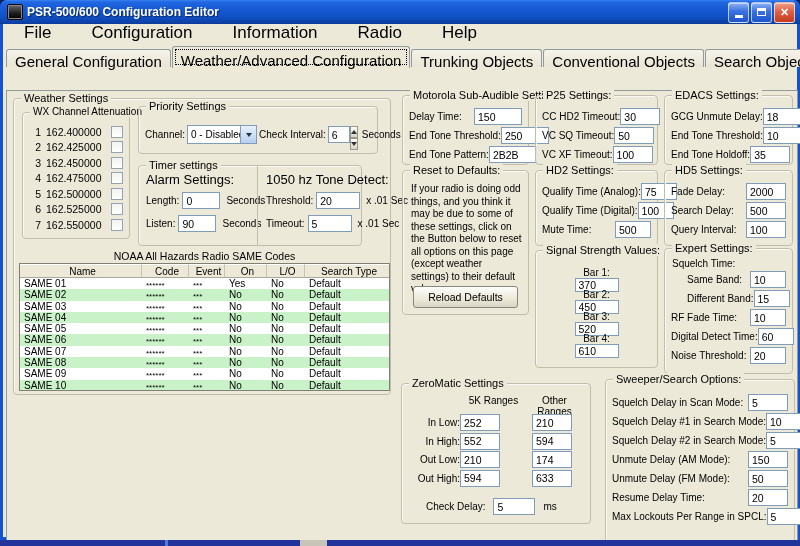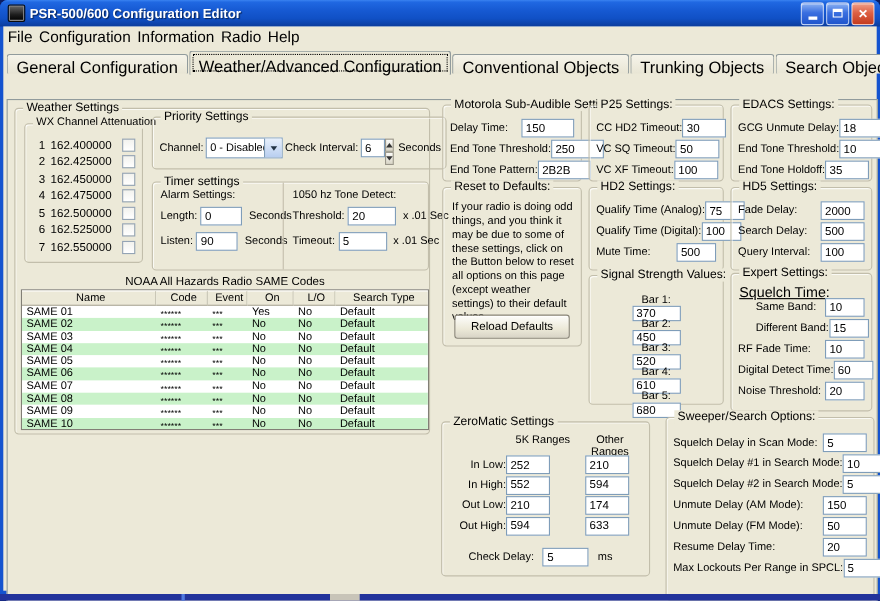--- a/index.html
+++ b/index.html
@@ -17,21 +17,21 @@
   .wbtn{width:21px;height:21px;border-radius:3px;border:1px solid rgba(255,255,255,.65);box-sizing:border-box;
     display:flex;align-items:center;justify-content:center;color:#fff;font-size:11px;font-weight:bold;
     background:linear-gradient(180deg,#8db3f2 0%,#3a6fe0 45%,#1f55cc 100%);box-shadow:inset 0 1px 0 rgba(255,255,255,.5);}
   .wbtn.close{background:linear-gradient(180deg,#f0a08a 0%,#de6144 45%,#c43b1e 100%);}
   .glyph-min{width:8px;height:3px;background:#fff;margin-top:9px;}
   .glyph-max{width:9px;height:8px;border:1px solid #fff;border-top:3px solid #fff;box-sizing:border-box;}
   
   .win-body{position:absolute;left:3px;right:3px;top:24px;bottom:3px;background:#ece9d8;}
   
   .menubar{position:absolute;left:0;top:0;right:0;height:18px;display:flex;align-items:center;padding-left:1px;}
-  .menu-item{font-size:14px;color:#000;padding:2px 3px;cursor:default;}
+  .menu-item{font-size:17px;color:#000;padding:2px 20px;cursor:default;}
   
   .tabstrip{position:absolute;left:1px;top:20px;right:0;height:23px;display:flex;align-items:flex-end;padding-left:2px;}
   .tab{position:relative;font-size:15px;color:#000;padding:3px 8px 2px 8px;height:18px;box-sizing:border-box;
     border:1px solid #919b9c;border-bottom:none;border-radius:3px 3px 0 0;margin-right:1px;
     background:linear-gradient(180deg,#f6f4ea,#e8e5d4);white-space:nowrap;}
   .tab.active{height:22px;padding-top:5px;background:#ece9d8;z-index:5;margin-bottom:-1px;
     outline:1px dotted #000;outline-offset:-4px;}
   
   .page{position:absolute;left:3px;top:66px;width:790px;height:467px;border:1px solid #919b9c;background:#ece9d8;}
   
@@ -68,21 +68,21 @@
   .dd-btn::after{content:'';border:3px solid transparent;border-top:4px solid #234;margin-top:4px;}
   .spin{width:13px;height:18px;display:flex;flex-direction:column;margin-right:4px;}
   .spin div{flex:1;border:1px solid #9a968a;background:linear-gradient(180deg,#fdfdfa,#d8d4c6);
     display:flex;align-items:center;justify-content:center;box-sizing:border-box;}
   .spin .up::after{content:'';border:3px solid transparent;border-bottom:4px solid #333;margin-bottom:3px;}
   .spin .dn::after{content:'';border:3px solid transparent;border-top:4px solid #333;margin-top:3px;}
   
   .timer-left{position:absolute;left:0;top:0;bottom:0;width:118px;padding:6px 0 0 7px;box-sizing:border-box;}
   .timer-right{position:absolute;left:118px;top:0;bottom:0;right:0;border-left:1px solid #c2beab;
     padding:6px 0 0 8px;box-sizing:border-box;}
-  .sub-hdr{font-size:10px;margin-bottom:5px;white-space:nowrap;}
+  .sub-hdr{font-size:13px;margin-bottom:5px;white-space:nowrap;}
   .trow{display:flex;align-items:center;margin-bottom:6px;font-size:10px;}
   .trow .flabel{width:40px;text-align:right;margin-right:3px;}
   .timer-right .trow .flabel{width:52px;}
   .trow .txt{width:38px;margin-right:6px;}
   .timer-right .trow .txt{width:44px;}
   
   .same-title{position:absolute;left:5px;width:371px;top:151px;text-align:center;font-size:10.5px;color:#000;}
   .tbl{position:absolute;left:5px;top:164px;width:371px;height:128px;border:1px solid #827f76;background:#fff;
     box-sizing:border-box;overflow:hidden;}
   .thead{display:flex;height:14px;text-align:center;}
@@ -109,21 +109,21 @@
   .zm-heads{position:absolute;top:11px;left:60px;right:6px;display:flex;font-size:10px;}
   .zm-heads span:nth-child(1){width:66px;text-align:center;}
   .zm-heads span:nth-child(2){width:62px;text-align:center;margin-left:0px;}
   .zmrow{display:flex;align-items:center;margin-bottom:1.5px;height:17px;font-size:10px;}
   .zmrow .flabel{width:52px;}
   .zmrow .txt{width:40px;margin-right:32px;}
   .zmrow .txt:last-child{margin-right:0;}
   .zm-check{position:absolute;left:24px;bottom:8px;display:flex;align-items:center;font-size:10px;}
   .zm-check .txt{width:42px;margin:0 8px;}
   
-  .exp-hdr{position:absolute;left:7px;top:9px;font-size:13px;text-decoration:underline;}
+  .exp-hdr{position:absolute;left:7px;top:9px;font-size:10px;}
   
   .taskbar{position:absolute;left:0;top:540px;width:800px;height:6px;background:#22339b;}
   .taskbar .div1{position:absolute;left:165px;top:0;width:3px;height:6px;background:#4f79e0;}
   .taskbar .gray{position:absolute;left:300px;top:0;width:27px;height:6px;background:#c8c4b8;}
 </style>
 </head>
 <body>
 
 <div class="window">
   <div class="titlebar">
@@ -149,22 +149,22 @@
         <div class="menu-item">Configuration</div>
         <div class="menu-item">Information</div>
         <div class="menu-item">Radio</div>
         <div class="menu-item">Help</div>
       </div>
 
     <div class="tabstrip" id="tabs">
 
     <div class="tab"><span>General Configuration</span></div>
         <div class="tab active"><span>Weather/Advanced Configuration</span></div>
+        <div class="tab"><span>Trunking Objects</span></div>
         <div class="tab"><span>Conventional Objects</span></div>
-        <div class="tab"><span>Trunking Objects</span></div>
         <div class="tab"><span>Search Objects</span></div>
         <div class="tab"><span>Sweeper Objects</span></div>
       </div>
 
     <div class="page">
 
       <div class="grp" style="left:6px;top:7px;width:378px;height:297px">
         <span class="glbl">Weather Settings</span>
 
         <div class="grp" style="left:8px;top:13px;width:108px;height:127px">
@@ -208,39 +208,39 @@
               </div>
 
               <div class="wxrow">
                 <span class="wnum">7</span>
                 <span class="wfreq">162.550000</span>
                 <span class="cb"></span>
               </div>
             </div>
         </div>
 
-        <div class="grp" style="left:124px;top:7px;width:268px;height:48px">
+        <div class="grp" style="left:124px;top:7px;width:240px;height:48px">
           <span class="glbl">Priority Settings</span>
           <div class="prow">
             <span class="flabel">Channel:</span>
             <div class="dd">
               <div class="dd-val">0 - Disabled</div>
               <div class="dd-btn"></div>
             </div>
             <span class="flabel">Check Interval:</span>
             <input class="txt" style="width: 22px; margin: 0px 0px 0px 2px;" value="6">
             <div class="spin">
               <div class="up"></div>
               <div class="dn"></div>
             </div>
             <span class="unit">Seconds</span>
           </div>
         </div>
 
-        <div class="grp" style="left:124px;top:66px;width:252px;height:81px">
+        <div class="grp" style="left:124px;top:66px;width:224px;height:81px">
           <span class="glbl">Timer settings</span>
           <div class="timer-left">
             <div class="sub-hdr">Alarm Settings:</div>
             <div class="trow">
               <span class="flabel">Length:</span>
               <input class="txt" value="0" style="">
               <span class="unit">Seconds</span>
             </div>
             <div class="trow">
               <span class="flabel">Listen:</span>
@@ -455,24 +455,20 @@
             <div class="frow">
               <span class="flabel">Bar 3:</span>
               <input class="txt" value="520" style="">
             </div>
 
             <div class="frow">
               <span class="flabel">Bar 4:</span>
               <input class="txt" value="610" style="">
             </div>
 
-            <div class="frow">
-              <span class="flabel">Bar 5:</span>
-              <input class="txt" value="680" style="">
-            </div>
           </div>
       </div>
 
       <div class="grp g-edacs" style="left:657px;top:4px;width:129px;height:70px">
         <span class="glbl">EDACS Settings:</span>
         <div class="rows">
 
             <div class="frow">
               <span class="flabel">GCG Unmute Delay:</span>
               <input class="txt" value="18" style="">

